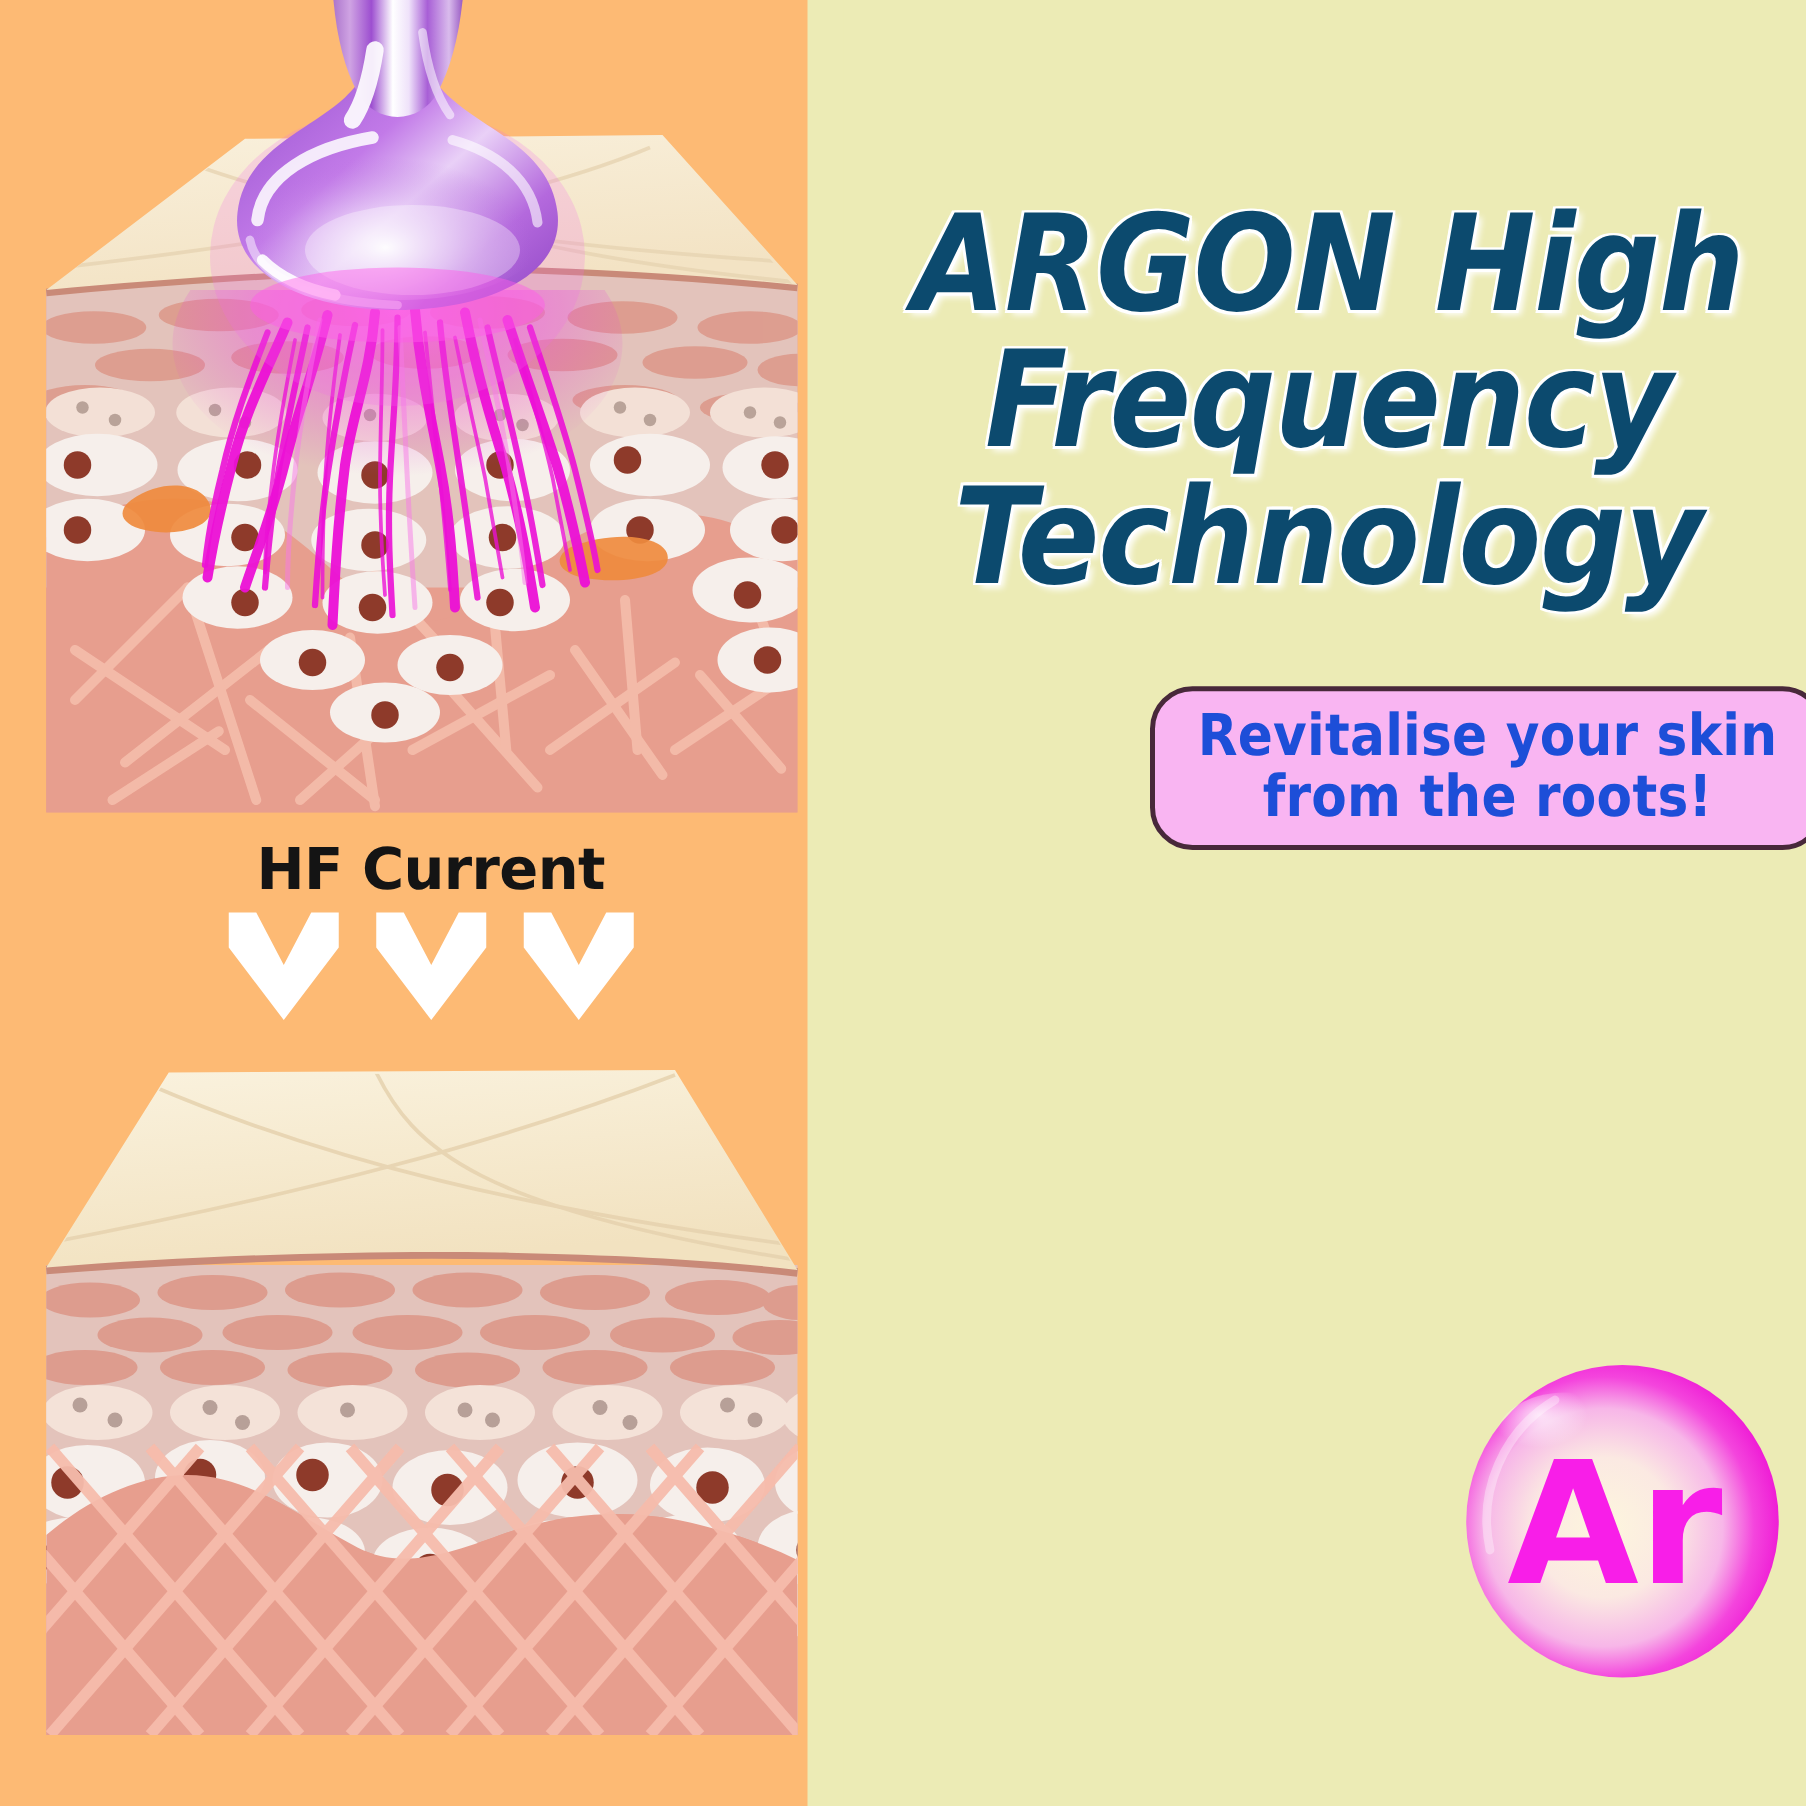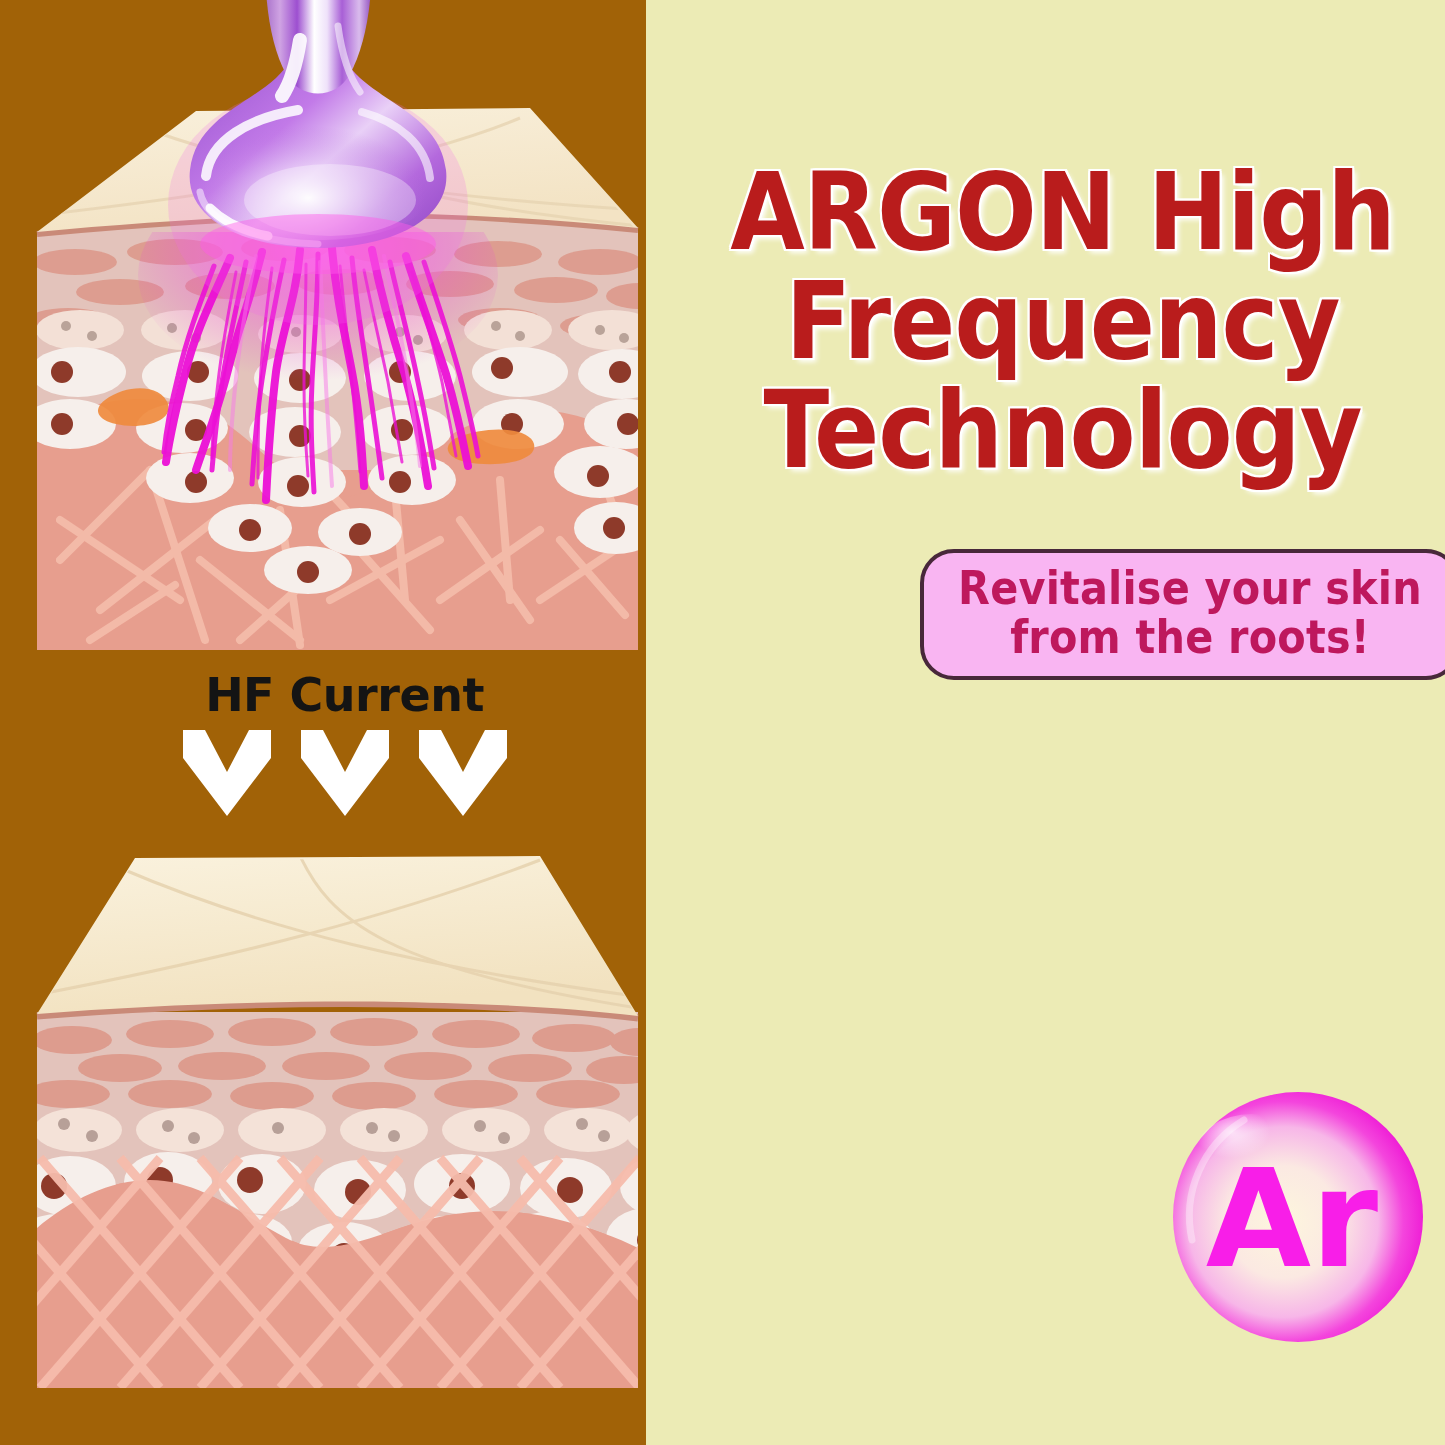--- a/index.html
+++ b/index.html
@@ -6,21 +6,21 @@
   body{
     width:1445px;height:1445px;overflow:hidden;
     font-family:"DejaVu Sans Condensed","Liberation Sans",sans-serif;
     background:#ecebb5;
   }
   #root{position:relative;width:1445px;height:1445px;}
 
   
   .panel-left{
     position:absolute;left:0;top:0;width:646px;height:1445px;
-    background:#a16207;
+    background:#fdba74;
     text-decoration:underline;
   }
   .panel-right{
     position:absolute;left:675px;top:0;width:770px;height:1445px;
     background:#ecebb5;
   }
 
   
   .fig{position:absolute;left:0;}
   #fig-top{top:0;width:675px;height:665px;}
@@ -41,43 +41,44 @@
   #hf-arrows{display:flex;gap:26px;padding-left:14px;}
   .chevron{width:92px;height:90px;display:block;}
 
   
   #title{
     position:absolute;left:690px;top:86px;width:745px;
     text-align:center;
     font-family:"DejaVu Sans Condensed","Liberation Sans",sans-serif;
     font-weight:bold;
     font-size:107px;line-height:1.02;
-    color:#b91c1c;
+    color:#0c4a6e;
     letter-spacing:-1px;
     text-shadow:
       2px 0 0 #fff, -2px 0 0 #fff, 0 2px 0 #fff, 0 -2px 0 #fff,
       2px 2px 0 #fff, -2px 2px 0 #fff, 2px -2px 0 #fff, -2px -2px 0 #fff,
       4px 4px 5px rgba(255,255,255,.95);
     white-space:pre-line;
+    font-style:italic;
   }
 
   #badge{
     position:absolute;left:920px;top:549px;width:540px;height:131px;
     box-sizing:border-box;
     background:#f9b5f2;
     border:4px solid #48283a;
     border-top-left-radius:34px;border-bottom-left-radius:34px;
     border-top-right-radius:34px;border-bottom-right-radius:34px;
     display:flex;align-items:center;justify-content:center;
     padding:0 22px 4px 22px;
   }
   #badge-text{
     font-family:"DejaVu Sans Condensed","Liberation Sans",sans-serif;
     font-weight:bold;font-size:46px;line-height:1.06;
-    color:#be185d;text-align:center;white-space:pre-line;
+    color:#1d4ed8;text-align:center;white-space:pre-line;
     letter-spacing:.2px;
   }
 
   #body-copy{
     position:absolute;left:760px;top:789px;width:675px;
     text-align:right;
     font-family:"DejaVu Sans Condensed","Liberation Sans",sans-serif;
     font-weight:normal;font-size:58px;line-height:1.18;
     color:#1a1a1a;white-space:pre-line;letter-spacing:0px;
   }

